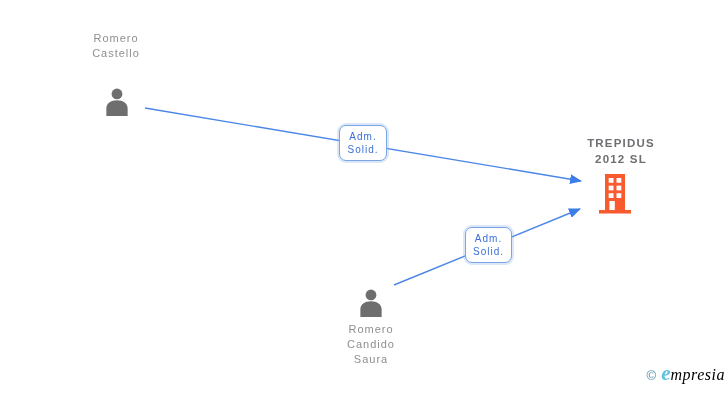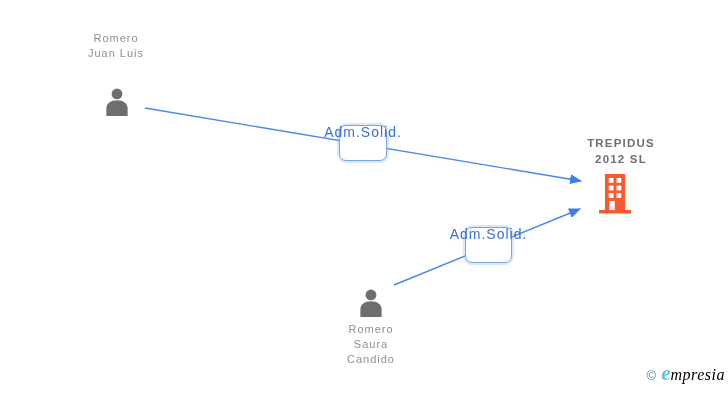--- a/index.html
+++ b/index.html
@@ -51,26 +51,26 @@
   .building-icon { position: absolute; left: 596px; top: 172px; width: 38px; height: 42px; }
   .building-icon svg { display: block; width: 100%; height: 100%; }
 
   .edge-label {
     position: absolute;
     background: #ffffff;
     border: 1.5px solid #79a4e6;
     border-radius: 7px;
     box-shadow: 0 0 0 2px rgba(140, 180, 235, 0.30);
     color: #3a6fd8;
-    font-size: 14px;
+    font-size: 10px;
     letter-spacing: 1px;
     line-height: 13.5px;
     text-align: center;
     display: flex;
-    flex-direction: row;
+    flex-direction: column;
     justify-content: center;
   }
   .edge-label.e1 { left: 339px; top: 125px; width: 48px; height: 36px; }
   .edge-label.e2 { left: 465px; top: 227px; width: 47px; height: 36px; }
 
   .watermark {
     position: absolute;
     right: 3px; bottom: 3px;
     display: flex;
     align-items: baseline;
@@ -107,43 +107,43 @@
       <marker id="arrowhead" markerUnits="userSpaceOnUse" markerWidth="12" markerHeight="10" refX="11" refY="5" orient="auto">
         <path d="M0,0 L12,5 L0,10 Z" fill="#3d7de8"></path>
       </marker>
     </defs>
     <line x1="145" y1="108" x2="581" y2="181" stroke="#4a86e8" stroke-width="1.4" marker-end="url(#arrowhead)"></line>
     <line x1="394" y1="285" x2="580" y2="209" stroke="#4a86e8" stroke-width="1.4" marker-end="url(#arrowhead)"></line>
   </svg>
 
   <div class="node-label person1">
     <div>Romero</div>
-    <div>Juan Luis</div>
+    <div>Castello</div>
   </div>
   <div class="person-icon p1">
     <span>
       <svg viewBox="0 0 32 30">
         <circle cx="16" cy="7.2" r="5.6" fill="#6e6e6e"></circle>
         <path d="M16 13.8 c-6.4 0 -11 3.5 -11 8 L5 30 L27 30 L27 21.8 c0 -4.5 -4.6 -8 -11 -8 Z" fill="#6e6e6e"></path>
       </svg>
     </span>
   </div>
 
   <div class="person-icon p2">
     <span>
       <svg viewBox="0 0 32 30">
         <circle cx="16" cy="7.2" r="5.6" fill="#6e6e6e"></circle>
         <path d="M16 13.8 c-6.4 0 -11 3.5 -11 8 L5 30 L27 30 L27 21.8 c0 -4.5 -4.6 -8 -11 -8 Z" fill="#6e6e6e"></path>
       </svg>
     </span>
   </div>
   <div class="node-label person2">
     <div>Romero</div>
+    <div>Candido</div>
     <div>Saura</div>
-    <div>Candido</div>
   </div>
 
   <div class="company-label">
     <div>TREPIDUS</div>
     <div>2012 SL</div>
   </div>
   <div class="building-icon">
     <span>
       <svg viewBox="0 0 38 42">
         <rect x="3" y="38" width="32" height="3.5" fill="#fa5b2e"></rect>

